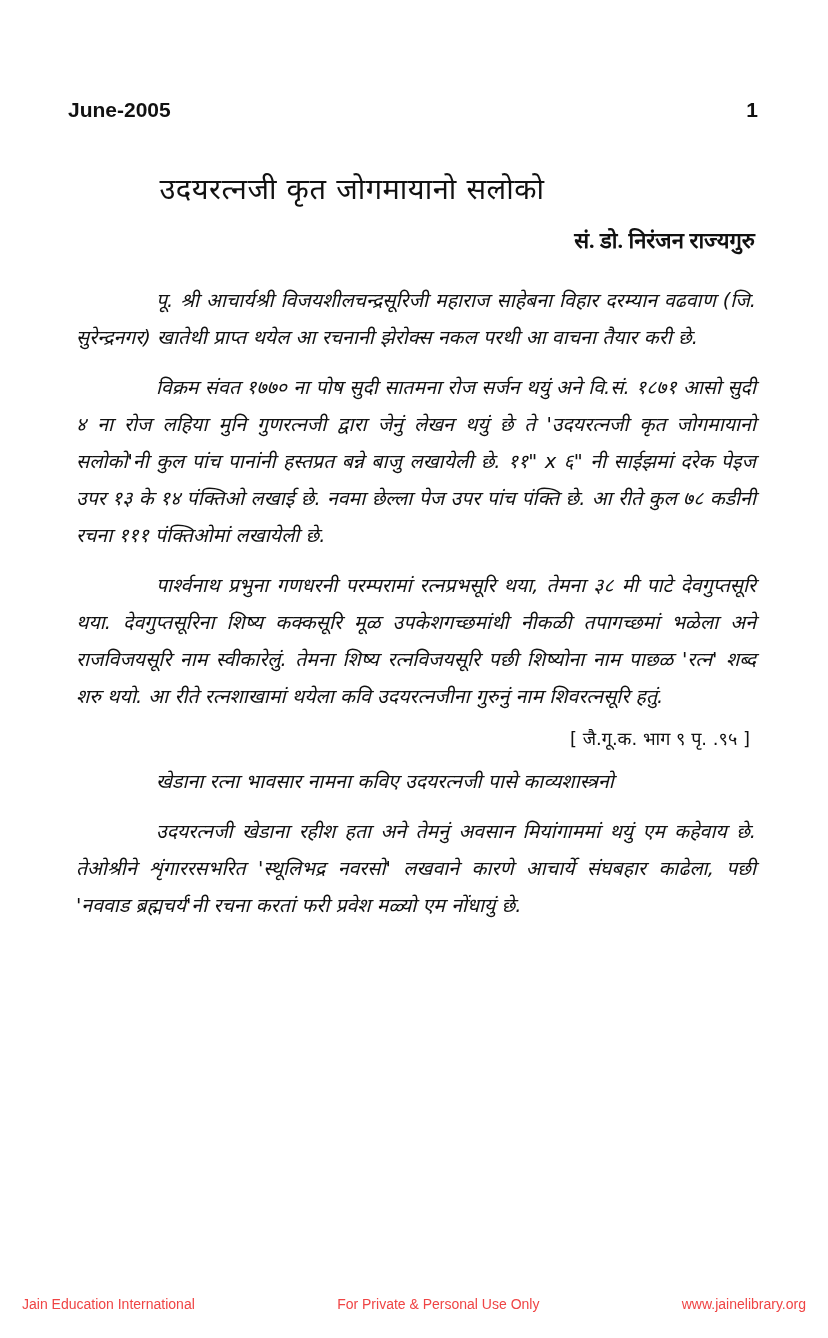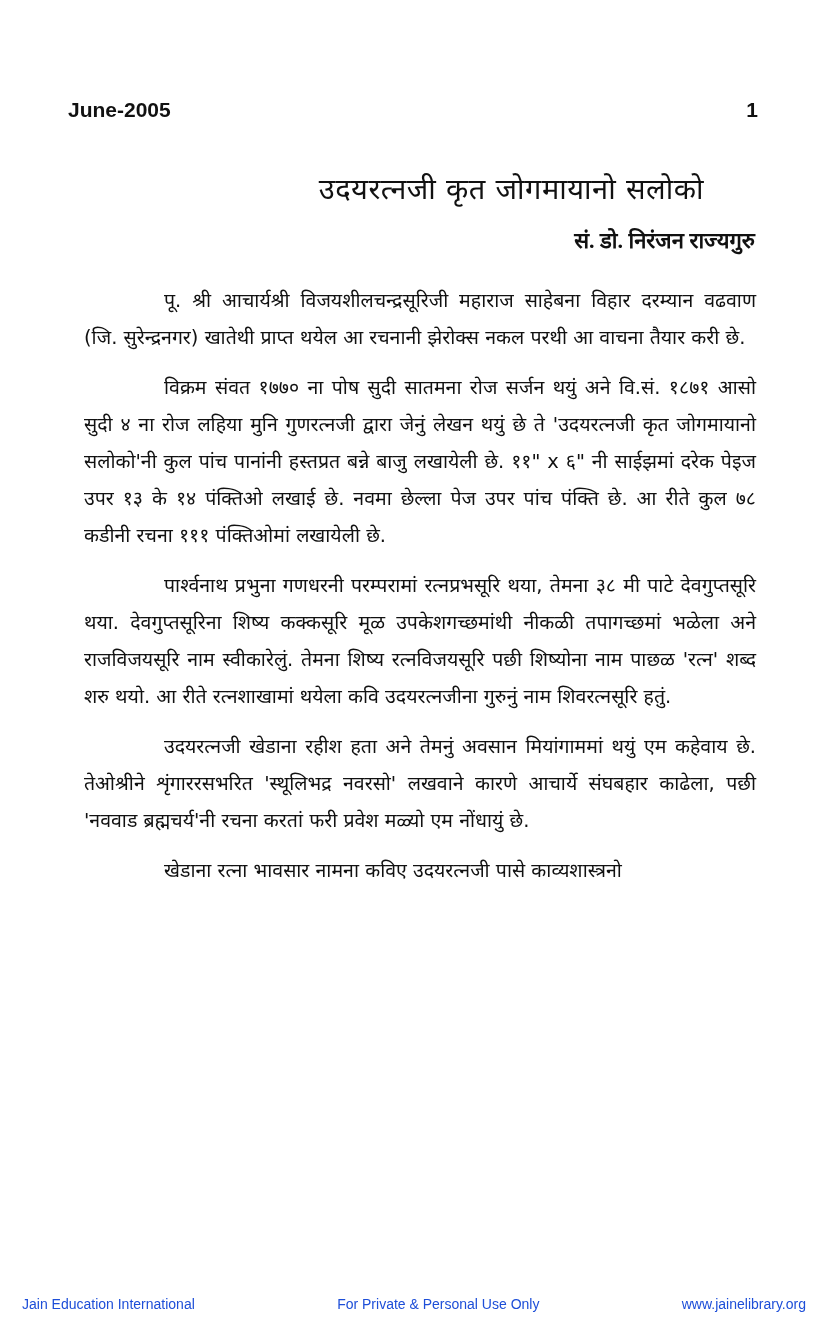--- a/index.html
+++ b/index.html
@@ -6,56 +6,57 @@
   body {
     width: 828px; height: 1338px; position: relative; overflow: hidden;
     font-family: "DejaVu Sans", sans-serif; color: #111;
   }
   .header {
     position: absolute; top: 98px; left: 68px; right: 70px;
     display: flex; justify-content: space-between; align-items: center;
     font-family: "Liberation Sans", sans-serif; font-weight: bold; font-size: 21px;
   }
   .title {
-    position: absolute; top: 168px; left: 0; width: 704px; text-align: right;
+    position: absolute; top: 168px; left: 0; width: 704px; text-align: center;
     font-size: 29px; font-weight: normal; letter-spacing: 0.5px;
   }
   .author {
     position: absolute; top: 224px; right: 73px;
     font-size: 22px; font-weight: bold; font-family: Liberation Serif, serif;
   }
   .body {
     position: absolute; top: 282px; left: 68px; width: 688px;
     font-size: 19.5px; line-height: 37px;
   }
-  .para { margin: 0 0 13px 16px; text-indent: 80px; text-align: justify; }
+  .para { margin: 0 0 13px 8px; text-indent: 80px; text-align: justify; font-style: italic; }
   .subhead { font-weight: bold; font-size: 20px; margin: 0 0 10px 0; }
   .citation { text-align: right; margin: -8px 6px 6px 0; font-size: 18px; }
   .footer {
     position: absolute; top: 1296px; left: 22px; right: 22px;
     display: flex; justify-content: space-between;
-    font-family: "Liberation Sans", sans-serif; font-size: 14px; color: #1d4ed8;
+    font-family: "Liberation Sans", sans-serif; font-size: 14px; color: #ef4444;
   }
 </style>
 </head>
 <body>
 
 <div class="header">
   <span>June-2005</span>
   <span>1</span>
 </div>
 
 <div class="title">उदयरत्नजी कृत जोगमायानो सलोको</div>
 <div class="author">सं. डो. निरंजन राज्यगुरु</div>
 
 <div class="body">
   <p class="para">पू. श्री आचार्यश्री विजयशीलचन्द्रसूरिजी महाराज साहेबना विहार दरम्यान वढवाण (जि. सुरेन्द्रनगर) खातेथी प्राप्त थयेल आ रचनानी झेरोक्स नकल परथी आ वाचना तैयार करी छे.</p>
   <p class="para">विक्रम संवत १७७० ना पोष सुदी सातमना रोज सर्जन थयुं अने वि.सं. १८७१ आसो सुदी ४ ना रोज लहिया मुनि गुणरत्नजी द्वारा जेनुं लेखन थयुं छे ते 'उदयरत्नजी कृत जोगमायानो सलोको'नी कुल पांच पानांनी हस्तप्रत बन्ने बाजु लखायेली छे. ११" x ६" नी साईझमां दरेक पेइज उपर १३ के १४ पंक्तिओ लखाई छे. नवमा छेल्ला पेज उपर पांच पंक्ति छे. आ रीते कुल ७८ कडीनी रचना १११ पंक्तिओमां लखायेली छे.</p>
   <p class="para">पार्श्वनाथ प्रभुना गणधरनी परम्परामां रत्नप्रभसूरि थया, तेमना ३८ मी पाटे देवगुप्तसूरि थया. देवगुप्तसूरिना शिष्य कक्कसूरि मूळ उपकेशगच्छमांथी नीकळी तपागच्छमां भळेला अने राजविजयसूरि नाम स्वीकारेलुं. तेमना शिष्य रत्नविजयसूरि पछी शिष्योना नाम पाछळ 'रत्न' शब्द शरु थयो. आ रीते रत्नशाखामां थयेला कवि उदयरत्नजीना गुरुनुं नाम शिवरत्नसूरि हतुं.</p>
+  <div class="citation">[ जै.गू.क. भाग ९ पृ. .९५ ]</div>
+  <p class="para">खेडाना रत्ना भावसार नामना कविए उदयरत्नजी पासे काव्यशास्त्रनो</p>
   <p class="para">उदयरत्नजी खेडाना रहीश हता अने तेमनुं अवसान मियांगाममां थयुं एम कहेवाय छे. तेओश्रीने शृंगाररसभरित 'स्थूलिभद्र नवरसो' लखवाने कारणे आचार्ये संघबहार काढेला, पछी 'नववाड ब्रह्मचर्य'नी रचना करतां फरी प्रवेश मळ्यो एम नोंधायुं छे.</p>
-  <p class="para">खेडाना रत्ना भावसार नामना कविए उदयरत्नजी पासे काव्यशास्त्रनो</p>
 </div>
 
 <div class="footer">
   <span>Jain Education International</span>
   <span>For Private &amp; Personal Use Only</span>
   <span>www.jainelibrary.org</span>
 </div>
 
 </body></html>

